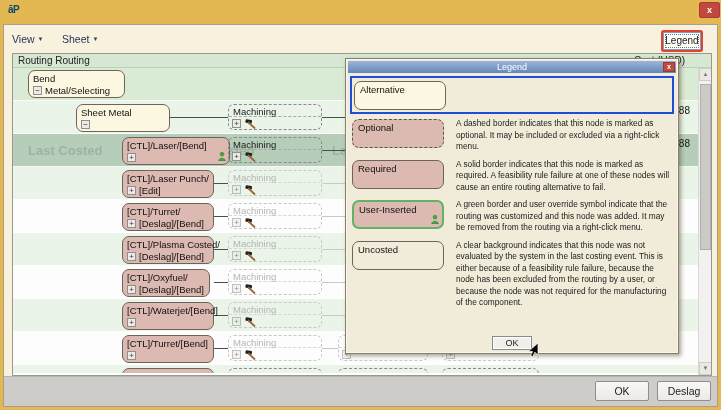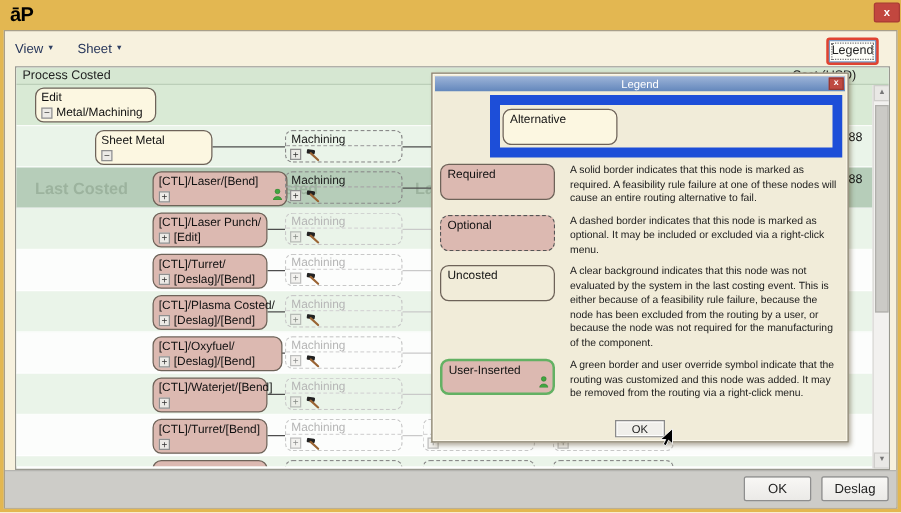--- a/index.html
+++ b/index.html
@@ -1,21 +1,21 @@
 <!DOCTYPE html>
 <html><head>
 <meta charset="utf-8">
 <style>
   * { margin:0; padding:0; box-sizing:border-box; }
   html,body { width:721px; height:410px; font-family:"Liberation Sans",sans-serif; }
   .window { position:relative; width:721px; height:410px; background:#e3b751; overflow:hidden; }
 
   
   .titlebar { position:absolute; left:0; top:0; right:0; height:24px; }
-  .app-logo { position:absolute; left:8px; top:4px; font-size:16px; font-weight:bold; color:#000000; letter-spacing:-0.5px; }
+  .app-logo { position:absolute; left:8px; top:4px; font-size:10px; font-weight:bold; color:#0c4a6e; letter-spacing:-0.5px; }
   .win-title { position:absolute; left:0; right:0; top:5px; text-align:center; font-size:12px; color:#4e4b42; }
   .win-close { position:absolute; right:1px; top:2px; width:21px; height:16px; background:#c2473f; border:1px solid #a93b34; border-radius:2px; color:#fff; font-size:9px; font-weight:bold; text-align:center; line-height:14px; cursor:default; }
 
   
   .body { position:absolute; left:3px; right:3px; top:24px; bottom:3px; background:#f7f1de; border:1px solid #a89f8a; }
 
   .menubar { position:absolute; left:8px; top:4px; right:8px; height:20px; }
   .menu-item { display:inline-block; margin-right:14px; font-size:10.5px; color:#26355a; margin-top:4px; }
   .menu-item .caret { font-size:6px; vertical-align:2px; margin-left:3px; color:#2f3f63; }
   .legend-btn { position:absolute; right:8px; top:3px; width:38px; height:18px; background:#fdfdf8; border:1px solid #7b9cc4; border-radius:1px; font-size:10px; color:#222; text-align:center; line-height:15px; outline:1px dotted #777; outline-offset:-3px; box-shadow:0 0 0 2px #e04331; }
@@ -65,21 +65,21 @@
   .btn { position:absolute; bottom:5px; height:20px; width:54px; background:linear-gradient(#f8f7f5,#ebeae7); border:1px solid #8e8e8e; border-radius:2px; font-size:10.5px; color:#222; text-align:center; line-height:18px; }
   .btn-ok { right:68px; }
   .btn-cancel { right:6px; }
 
   
   .legend { position:absolute; left:341px; top:33px; width:334px; height:296px; background:#f1ecd9; border:1px solid #857f6e; box-shadow:inset 0 0 0 1px #fbf7ea, 2px 2px 4px rgba(70,55,20,.45); z-index:10; }
   .legend-titlebar { position:absolute; left:2px; right:2px; top:2px; height:12px; background:linear-gradient(#9db4d8,#6387bc); text-align:center; font-size:9px; color:#fff; line-height:12px; }
   .legend-close { position:absolute; right:1px; top:1px; width:12px; height:10px; background:#bf4a41; border:1px solid #993730; color:#fff; font-size:7px; font-weight:bold; line-height:8px; text-align:center; }
   .legend-body { position:absolute; left:4px; right:4px; top:17px; bottom:3px; display:flex; flex-direction:column; overflow:hidden; }
   .legend-entry { display:flex; padding:2px 2px; margin-bottom:2px; }
-  .legend-entry.highlighted { border:8px solid #1d4ed8;margin-left:42px; }
+  .legend-entry.highlighted { border:2px solid #1d4ed8; }
   .sample-wrap { width:100px; flex:none; padding-top:1px; }
   .sample-node { width:92px; min-height:29px; border-radius:7px; font-size:9.5px; padding:2px 5px; color:#111; position:relative; }
   .sample-node.alternative { background:#fcf7e1; border:1px solid #6e6359; }
   .sample-node.required { background:#dcb9b1; border:1px solid #6e6359; }
   .sample-node.optional { background:#dcb9b1; border:1px dashed #555; }
   .sample-node.uncosted { background:transparent; border:1px solid #6e6359; }
   .sample-node.user-inserted { background:#dcb9b1; border:2px solid #63b163; }
   .legend-text { flex:1; font-size:8.3px; line-height:11.5px; color:#1a1a1a; padding-left:4px; }
   .legend-ok { margin-top:auto; align-self:center; width:40px; height:14px; background:#f0efeb; border:1px solid #8a8a8a; box-shadow:inset 0 0 0 1px #fff; font-size:9px; line-height:12px; text-align:center; color:#222; }
 
@@ -98,30 +98,30 @@
   <div class="body">
 
     <div class="menubar">
       <span class="menu-item"><span>View</span><span class="caret">▼</span></span>
       <span class="menu-item"><span>Sheet</span><span class="caret">▼</span></span>
       <div class="legend-btn">Legend</div>
     </div>
 
     <div class="panel">
       <div class="panel-header">
-        <span>Process Costed</span>
+        <span>Routing Routing</span>
         <span class="cost-header">Cost (USD)</span>
       </div>
       <div class="rows" id="rows">
           <div class="trow bg-green">
             <div class="tnode beige" style="left: 15px; width: 97px; top: 2px;">
-              <div>Edit</div>
+              <div>Bend</div>
               <div class="exp-row">
                 <div class="expander">−</div>
-                <span>Metal/Machining</span>
+                <span>Metal/Selecting</span>
               </div>
             </div>
           </div>
           <div class="trow bg-pale">
             <div class="tnode beige" style="left: 63px; width: 94px; top: 3px;">
               <div>Sheet Metal</div>
               <div class="exp-row">
                 <div class="expander">−</div>
               </div>
             </div>
@@ -226,21 +226,21 @@
                 <div class="expander">+</div>
                 <svg width="13" height="10" viewBox="0 0 13 10">
                   <rect x="2.5" y="0.5" width="6.5" height="3.6" rx="1" fill="#222" transform="rotate(8 5 2)"></rect>
                   <path d="M5.5 3.5 L11.5 9" stroke="#9a6433" stroke-width="1.7" stroke-linecap="round"></path>
                 </svg>
               </div>
             </div>
             <div class="conn light" style="left: 309px; width: 251px; top: 16px;"></div>
           </div>
           <div class="trow bg-white">
-            <div class="tnode" style="left: 109px; width: 104px; top: 3px;">
+            <div class="tnode" style="left: 109px; width: 88px; top: 3px;">
               <div>[CTL]/Oxyfuel/</div>
               <div class="exp-row">
                 <div class="expander">+</div>
                 <span>[Deslag]/[Bend]</span>
               </div>
             </div>
             <div class="conn" style="left: 201px; width: 14px; top: 16px;"></div>
             <div class="mnode inactive" style="left: 215px; width: 94px; top: 3px;">
               <div class="mtitle">Machining</div>
               <div class="mbot">
@@ -330,54 +330,54 @@
       <div class="legend-body" id="legend-body">
           <div class="legend-entry highlighted">
             <div class="sample-wrap">
               <div class="sample-node alternative">
                 <div>Alternative</div>
               </div>
             </div>
           </div>
           <div class="legend-entry">
             <div class="sample-wrap">
+              <div class="sample-node optional">
+                <div>Optional</div>
+              </div>
+            </div>
+            <div class="legend-text">A dashed border indicates that this node is marked as optional. It may be included or excluded via a right-click menu.</div>
+          </div>
+          <div class="legend-entry">
+            <div class="sample-wrap">
               <div class="sample-node required">
                 <div>Required</div>
               </div>
             </div>
             <div class="legend-text">A solid border indicates that this node is marked as required. A feasibility rule failure at one of these nodes will cause an entire routing alternative to fail.</div>
-          </div>
-          <div class="legend-entry">
-            <div class="sample-wrap">
-              <div class="sample-node optional">
-                <div>Optional</div>
-              </div>
-            </div>
-            <div class="legend-text">A dashed border indicates that this node is marked as optional. It may be included or excluded via a right-click menu.</div>
-          </div>
-          <div class="legend-entry">
-            <div class="sample-wrap">
-              <div class="sample-node uncosted">
-                <div>Uncosted</div>
-              </div>
-            </div>
-            <div class="legend-text">A clear background indicates that this node was not evaluated by the system in the last costing event. This is either because of a feasibility rule failure, because the node has been excluded from the routing by a user, or because the node was not required for the manufacturing of the component.</div>
           </div>
           <div class="legend-entry">
             <div class="sample-wrap">
               <div class="sample-node user-inserted">
                 <div>User-Inserted</div>
                 <span class="person-icon"><svg width="8" height="9" viewBox="0 0 8 9">
                     <circle cx="4" cy="2.1" r="1.9" fill="#3fa73f" stroke="#2c7d2c" stroke-width="0.5"></circle>
                     <path d="M0.7 9 C0.7 5.3 7.3 5.3 7.3 9 Z" fill="#3fa73f" stroke="#2c7d2c" stroke-width="0.5"></path>
                   </svg></span>
               </div>
             </div>
             <div class="legend-text">A green border and user override symbol indicate that the routing was customized and this node was added. It may be removed from the routing via a right-click menu.</div>
           </div>
+          <div class="legend-entry">
+            <div class="sample-wrap">
+              <div class="sample-node uncosted">
+                <div>Uncosted</div>
+              </div>
+            </div>
+            <div class="legend-text">A clear background indicates that this node was not evaluated by the system in the last costing event. This is either because of a feasibility rule failure, because the node has been excluded from the routing by a user, or because the node was not required for the manufacturing of the component.</div>
+          </div>
           <div class="legend-ok">OK</div>
         </div>
     </div>
 
     <svg class="cursor" style="left:520px; top:318px;" width="15" height="15" viewBox="0 0 15 15">
       <path d="M14,0 L14,12 L10.8,9.2 L8.8,13.5 L6.6,12.4 L8.6,8.6 L4.4,8.6 Z" fill="#000" stroke="#fff" stroke-width="0.7"></path>
     </svg>
 
     <div class="footer">
       <div class="btn btn-ok">OK</div>

